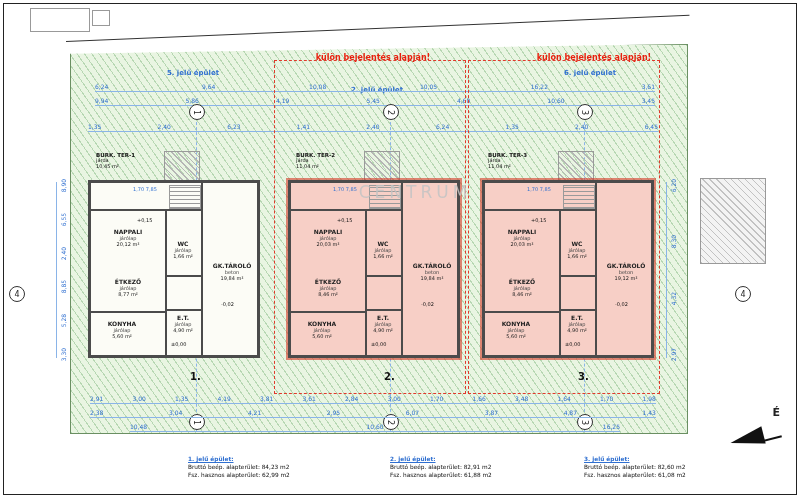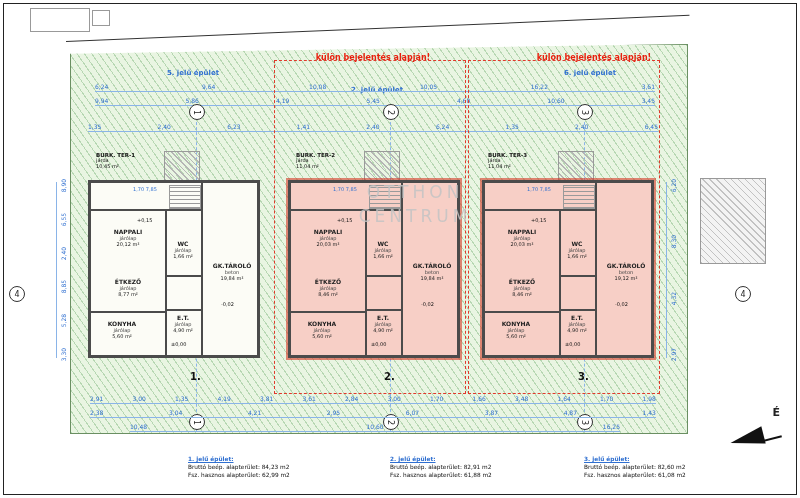--- a/index.html
+++ b/index.html
@@ -346,21 +346,20 @@
     <span>4,87</span>
     <span>1,43</span>
   </div>
   <div class="dimrow" style="left:130px;top:424px;width:490px;">
     <span>10,48</span>
     <span>10,60</span>
     <span>16,25</span>
   </div>
 
   <div class="watermark">
-    <div class="wm-t">OTTHON</div>
     <div class="wm-t">CENTRUM</div>
   </div>
 
   <div class="summary" style="left:188px;top:456px;">
     <div class="st">1. jelű épület:</div>
     <div>Bruttó beép. alapterület: 84,23 m2</div>
     <div>Fsz. hasznos alapterület: 62,99 m2</div>
   </div>
   <div class="summary" style="left:390px;top:456px;">
     <div class="st">2. jelű épület:</div>

